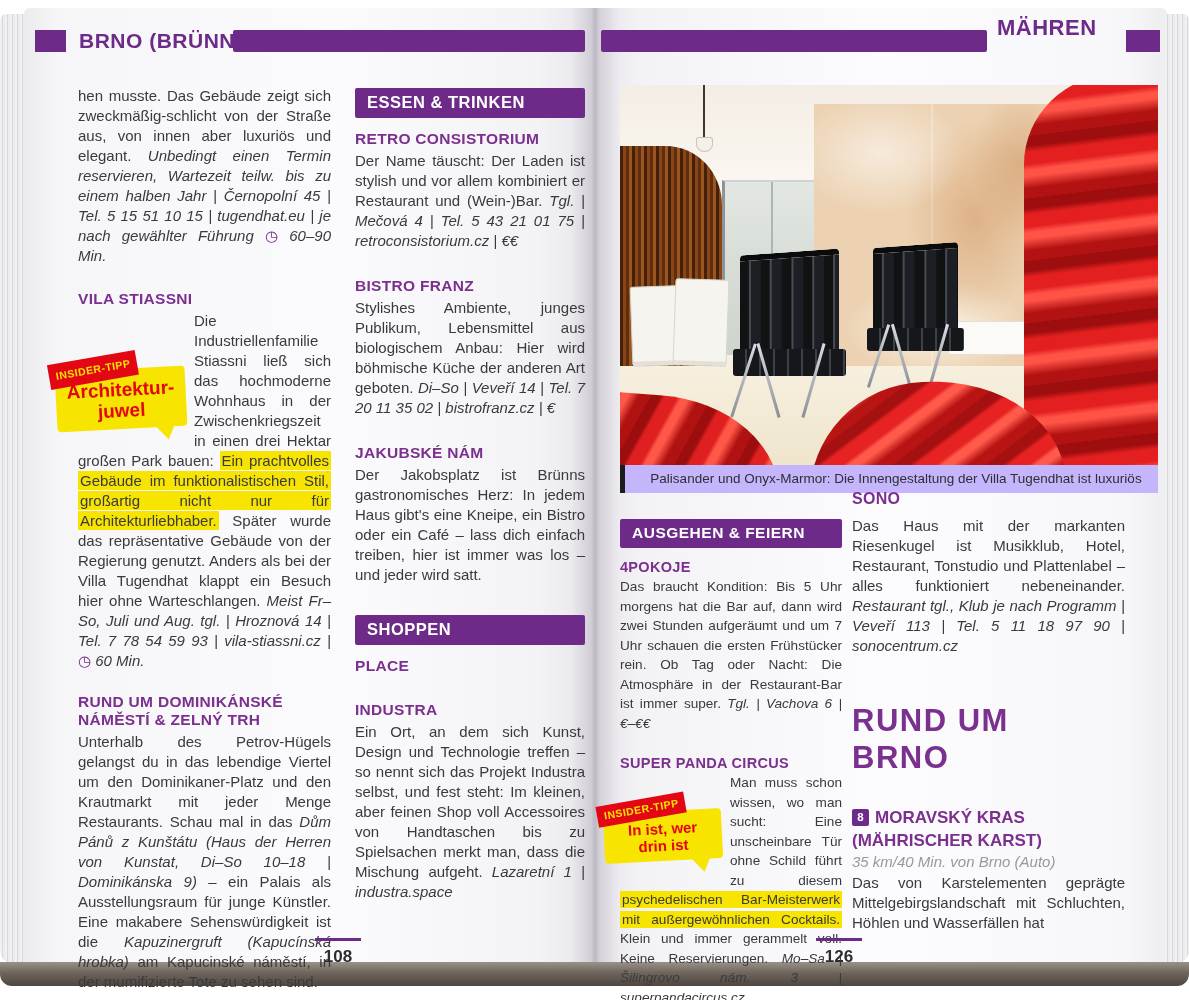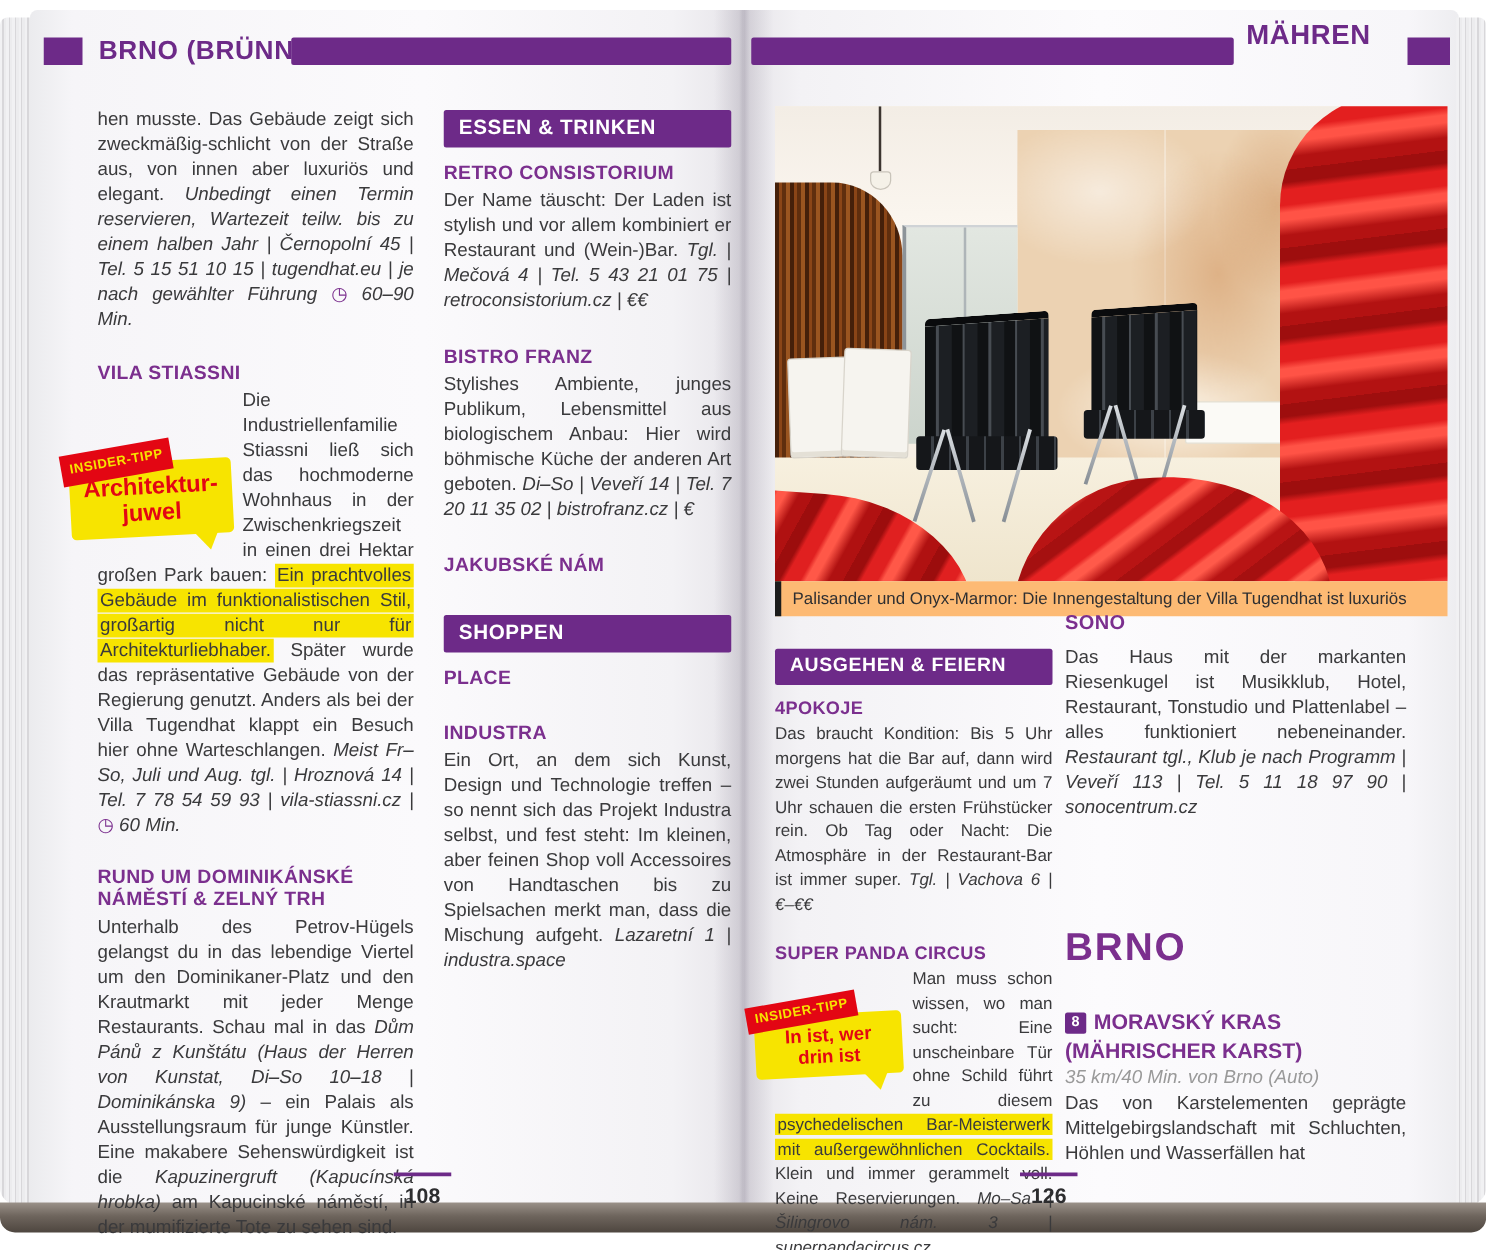--- a/index.html
+++ b/index.html
@@ -96,22 +96,22 @@
     background:linear-gradient(180deg,#d9dde1,#878e95);}
   .ph-red-right{position:absolute;right:-4%;top:-3%;width:29%;height:108%;
     background:repeating-linear-gradient(173deg,#9e0e0e 0 10px,#e31f1f 16px 28px,#ff5346 34px 40px,#b31212 52px 62px);
     border-radius:60% 0 0 26%/22% 0 0 16%;}
   .ph-red-mid{position:absolute;left:34%;bottom:-12%;width:48%;height:34%;
     background:repeating-linear-gradient(150deg,#a51010 0 10px,#e62222 14px 26px,#ff5a4a 30px 36px,#b81414 46px 56px);
     border-radius:45% 55% 0 0/90% 85% 0 0;transform:rotate(-7deg);}
   .ph-red-left{position:absolute;left:-6%;bottom:-10%;width:36%;height:28%;
     background:repeating-linear-gradient(115deg,#9c0d0d 0 9px,#e02020 13px 24px,#ff5848 28px 34px,#b01111 44px 54px);
     border-radius:0 65% 0 0/0 90% 0 0;transform:rotate(4deg);}
-  .caption{position:absolute;left:620px;top:465px;width:538px;height:28px;background:#fdba74;
-    font-size:13.5px;color:#2f2f31;line-height:28px;padding-left:14px;white-space:nowrap;}
+  .caption{position:absolute;left:620px;top:465px;width:538px;height:28px;background:#c4b5fd;
+    font-size:13.5px;color:#2f2f31;line-height:28px;padding-left:14px;white-space:nowrap;text-align:center;}
   .caption::before{content:"";position:absolute;left:0;top:0;bottom:0;width:5px;background:#1c1c1c;}
 
   
   .big-h{color:#7b2f8e;font-weight:800;font-size:31px;line-height:37px;letter-spacing:1.5px;text-align:left;}
   .poi-h{color:#7b2f8e;font-weight:bold;font-size:17px;line-height:23px;text-align:left;}
   .poi-num{display:inline-block;width:17px;height:17px;background:#6d2a88;color:#fff;
     font-size:11.5px;line-height:17px;text-align:center;border-radius:2px;vertical-align:2px;margin-right:6px;font-weight:bold;}
 </style>
 </head>
 <body>
@@ -148,20 +148,21 @@
   <div class="col" style="left:355px;top:88px;width:230px;">
     <div class="sect-bar">ESSEN &amp; TRINKEN</div>
 
     <h3 class="entry-h" style="margin-top:12px;">RETRO CONSISTORIUM</h3>
     <p class="body-p" style="margin-top:3px;"><span>Der Name täuscht: Der Laden ist stylish und vor allem kombiniert er Restaurant und (Wein-)Bar. </span><span class="meta">Tgl. | Mečová 4 | Tel. 5 43 21 01 75 | retroconsistorium.cz | €€</span></p>
 
     <h3 class="entry-h" style="margin-top:26px;">BISTRO FRANZ</h3>
     <p class="body-p" style="margin-top:3px;"><span>Stylishes Ambiente, junges Publikum, Lebensmittel aus biologischem Anbau: Hier wird böhmische Küche der anderen Art geboten. </span><span class="meta">Di–So | Veveří 14 | Tel. 7 20 11 35 02 | bistrofranz.cz | €</span></p>
 
     <h3 class="entry-h" style="margin-top:26px;">JAKUBSKÉ NÁM</h3>
+    <p class="body-p" style="margin-top:3px;">Der Jakobsplatz ist Brünns gastronomisches Herz: In jedem Haus gibt's eine Kneipe, ein Bistro oder ein Café – lass dich einfach treiben, hier ist immer was los – und jeder wird satt.</p>
 
     <div class="sect-bar" style="margin-top:30px;">SHOPPEN</div>
 
     <h3 class="entry-h" style="margin-top:12px;">PLACE</h3>
 
     <h3 class="entry-h" style="margin-top:26px;">INDUSTRA</h3>
     <p class="body-p" style="margin-top:3px;"><span>Ein Ort, an dem sich Kunst, Design und Technologie treffen – so nennt sich das Projekt Industra selbst, und fest steht: Im kleinen, aber feinen Shop voll Accessoires von Handtaschen bis zu Spielsachen merkt man, dass die Mischung aufgeht. </span><span class="meta">Lazaretní 1 | industra.space</span></p>
   </div>
 
   <div class="pgnum" style="left:314px;top:938px;width:48px;"><span class="rule"></span><span>108</span></div>
@@ -215,21 +216,21 @@
         <span style="display:block;">In ist, wer</span>
         <span style="display:block;">drin ist</span>
       </span><span>Man muss schon wissen, wo man sucht: Eine unscheinbare Tür ohne Schild führt zu diesem </span><span class="hl">psychedelischen Bar-Meisterwerk mit außergewöhnlichen Cocktails.</span><span> Klein und immer gerammelt voll. Keine Reservierungen. </span><span class="meta">Mo–Sa | Šilingrovo nám. 3 | superpandacircus.cz</span>
     </p>
   </div>
 
   <div class="col" style="left:852px;top:490px;width:273px;">
     <h3 class="entry-h" style="font-size:16px;">SONO</h3>
     <p class="body-p" style="margin-top:8px;"><span>Das Haus mit der markanten Riesenkugel ist Musikklub, Hotel, Restaurant, Tonstudio und Plattenlabel – alles funktioniert nebeneinander. </span><span class="meta">Restaurant tgl., Klub je nach Programm | Veveří 113 | Tel. 5 11 18 97 90 | sonocentrum.cz</span></p>
 
-    <div class="big-h" style="margin-top:46px;"><br><span>BRNO</span></div>
+    <div class="big-h" style="margin-top:46px;"><span>RUND UM</span><br><span>BRNO</span></div>
 
     <div class="poi-h" style="margin-top:30px;"><span class="poi-num">8</span><span>MORAVSKÝ KRAS</span><br><span>(MÄHRISCHER KARST)</span></div>
     <div class="gray-it" style="margin-top:1px;text-align:left;font-style:italic;">35 km/40 Min. von Brno (Auto)</div>
     <p class="body-p" style="margin-top:3px;">Das von Karstelementen geprägte Mittelgebirgslandschaft mit Schluchten, Höhlen und Wasserfällen hat</p>
   </div>
 
   <div class="pgnum" style="left:815px;top:938px;width:48px;"><span class="rule"></span><span>126</span></div>
 
 </div>
 

